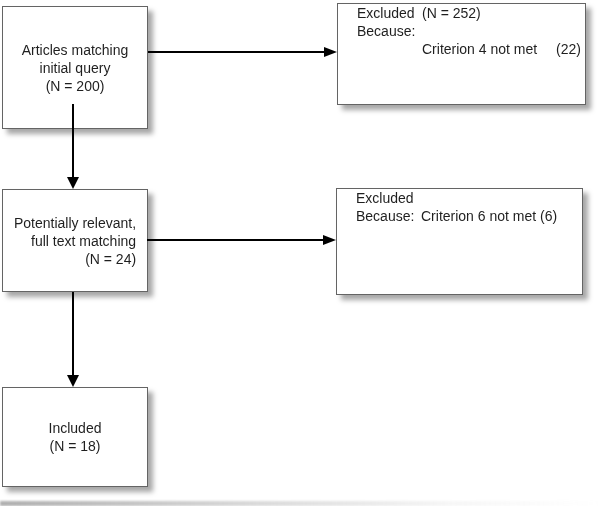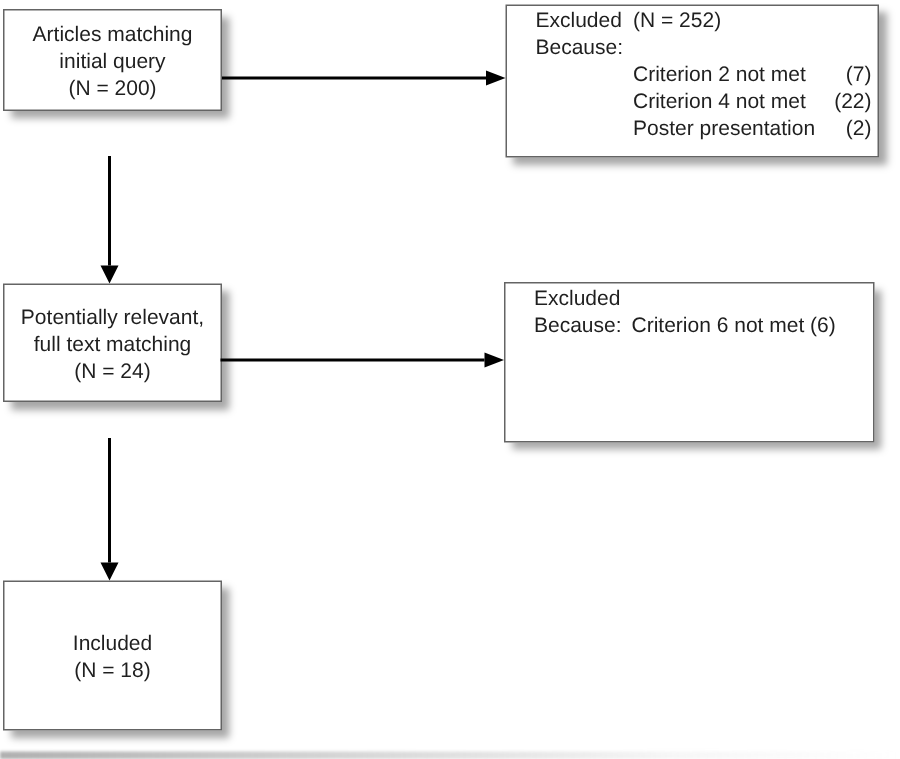--- a/index.html
+++ b/index.html
@@ -29,23 +29,23 @@
   .varrow::after{
     content:"";position:absolute;bottom:-12px;left:-5px;width:0;height:0;
     border-left:6px solid transparent;border-right:6px solid transparent;border-top:12px solid #000;
   }
   .bottom-shade{
     position:absolute;left:0;bottom:0;width:100%;height:5px;
     background:linear-gradient(to right, rgba(110,110,110,0.55) 0%, rgba(140,140,140,0.35) 40%, rgba(185,185,185,0.12) 75%, rgba(255,255,255,0) 100%);
     filter:blur(1px);
   }
   
-  .box-initial{left:2px;top:6px;width:146px;height:68px;}
+  .box-initial{left:2px;top:6px;width:146px;height:123px;}
   .box-excluded1{left:337px;top:3px;width:249px;height:102px;}
-  .box-fulltext{left:2px;top:189px;width:146px;height:79px;}
+  .box-fulltext{left:2px;top:189px;width:146px;height:103px;text-align:right;}
   .box-excluded2{left:336px;top:188px;width:247px;height:107px;}
   .box-included{left:2px;top:387px;width:146px;height:100px;}
   .arrow-h1{left:148px;top:51px;width:176px;}
   .arrow-h2{left:147px;top:239px;width:176px;}
   .arrow-v1{left:72px;top:104px;height:73px;}
   .arrow-v2{left:72px;top:292px;height:83px;}
 </style>
 </head>
 <body>
 
@@ -67,36 +67,22 @@
           <span class="txt">(N = 252)</span>
           <span class="cnt"></span>
         </span>
       </div>
         <div class="row">
         <span class="lbl">Because:</span>
       </div>
         <div class="row">
         <span class="lbl"></span>
         <span class="content">
-          <span class="txt">Criterion 2 not met</span>
-          <span class="cnt">(7)</span>
-        </span>
-      </div>
-        <div class="row">
-        <span class="lbl"></span>
-        <span class="content">
           <span class="txt">Criterion 4 not met</span>
           <span class="cnt">(22)</span>
-        </span>
-      </div>
-        <div class="row">
-        <span class="lbl"></span>
-        <span class="content">
-          <span class="txt">Poster presentation</span>
-          <span class="cnt">(2)</span>
         </span>
       </div>
       </div>
   </div>
 
   <div class="box center-box box-fulltext">
     <div>
         <div>Potentially relevant,</div>
         <div>full text matching</div>
         <div>(N = 24)</div>

